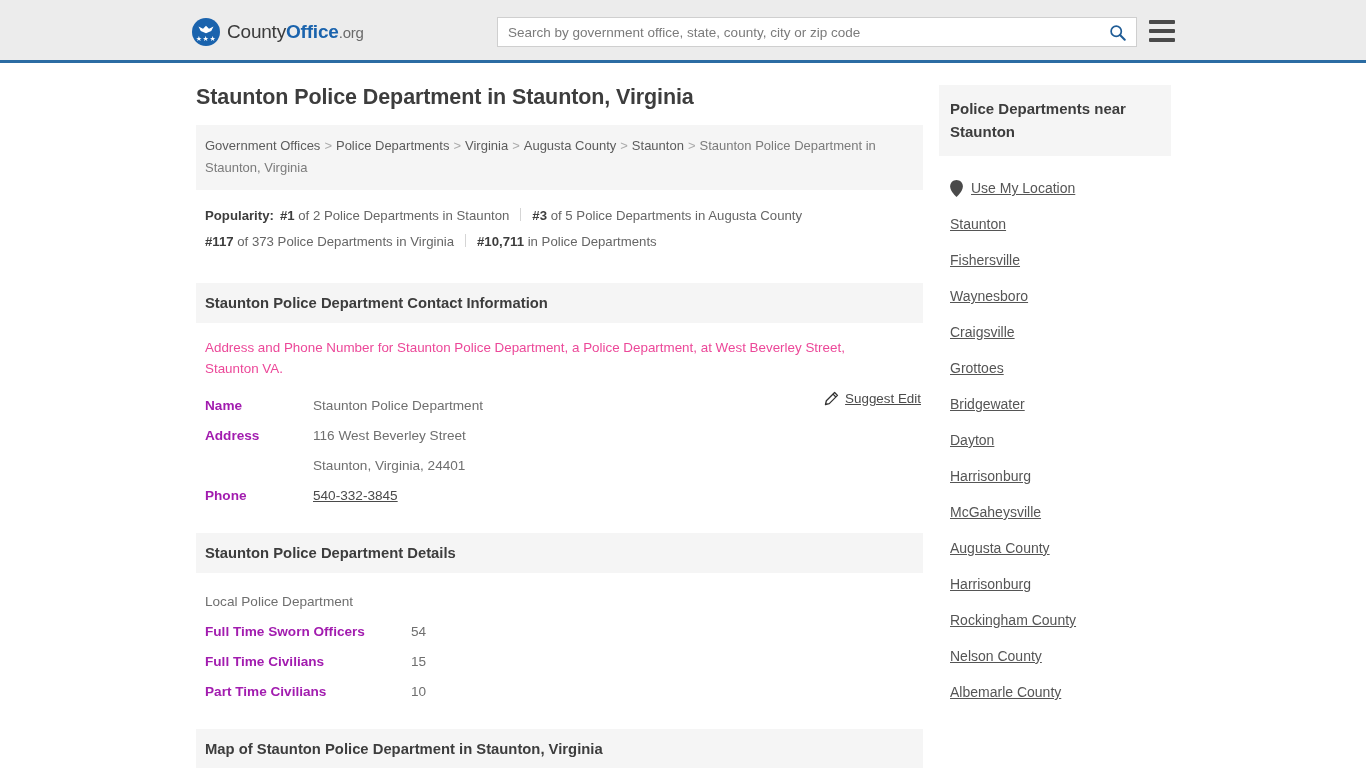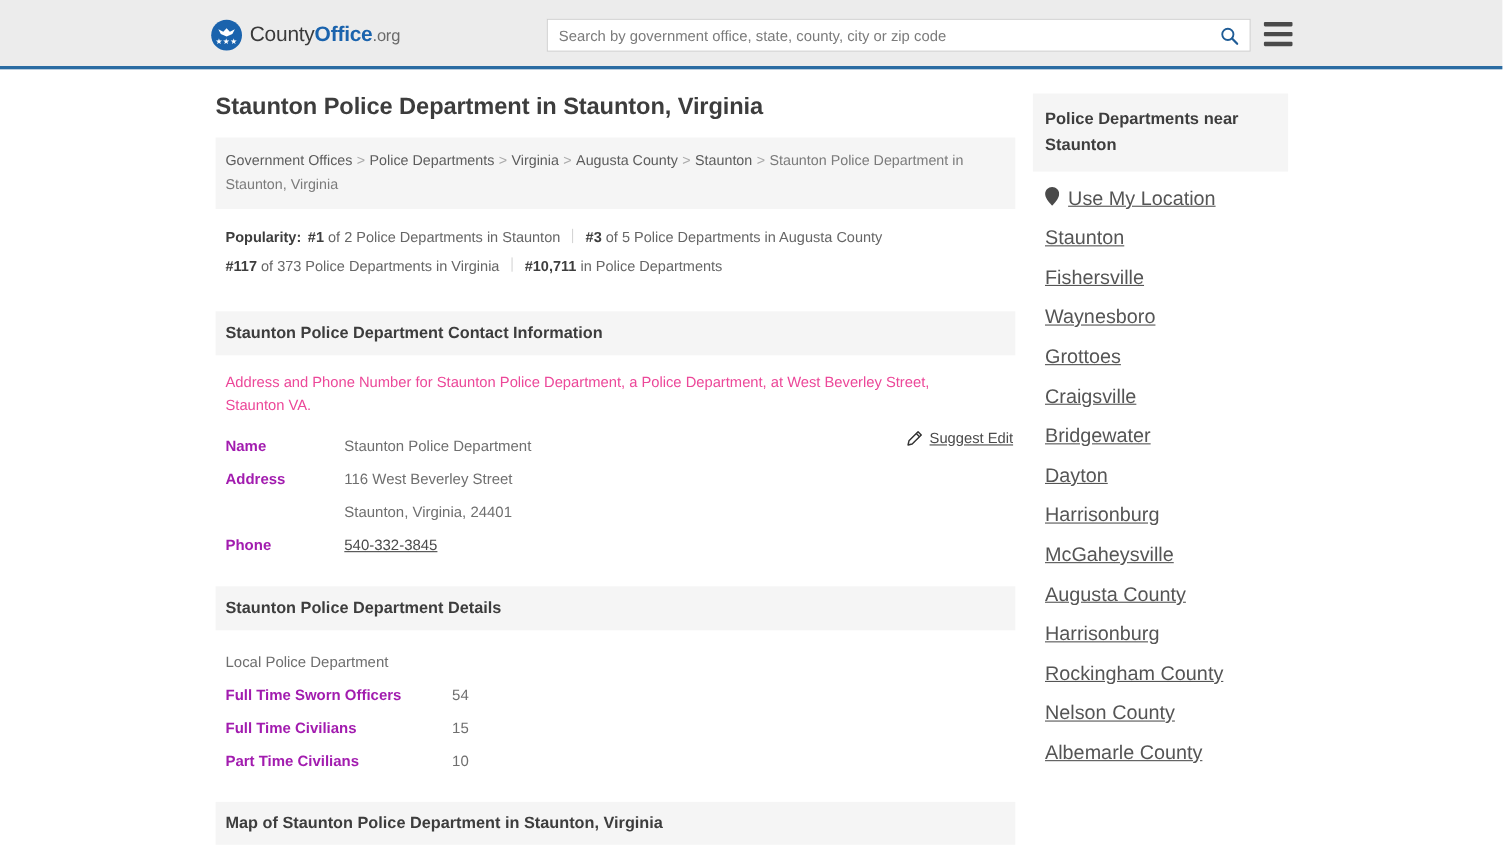--- a/index.html
+++ b/index.html
@@ -227,25 +227,25 @@
     background: #f5f5f5;
     padding: 12px 11px 13px 11px;
     font-size: 15px;
     font-weight: bold;
     line-height: 23px;
     color: #3d3d3d;
   }
   .side-list { padding-top: 14px; }
   .side-item {
     display: flex;
-    align-items: flex-start;
+    align-items: center;
     gap: 8px;
     padding: 0 11px;
     height: 36px;
-    font-size: 18px;
+    font-size: 14px;
   }
   .side-item a {
     color: #555555;
     text-decoration: underline;
   }
   .pin-icon { flex: 0 0 auto; display: block; }
 </style>
 </head>
 <body>
 
@@ -364,24 +364,24 @@
       <div class="side-item">
         <a href="#">Staunton</a>
         </div>
       <div class="side-item">
         <a href="#">Fishersville</a>
         </div>
       <div class="side-item">
         <a href="#">Waynesboro</a>
         </div>
       <div class="side-item">
+        <a href="#">Craigsville</a>
+        </div>
+      <div class="side-item">
         <a href="#">Grottoes</a>
-        </div>
-      <div class="side-item">
-        <a href="#">Craigsville</a>
         </div>
       <div class="side-item">
         <a href="#">Bridgewater</a>
         </div>
       <div class="side-item">
         <a href="#">Dayton</a>
         </div>
       <div class="side-item">
         <a href="#">Harrisonburg</a>
         </div>

